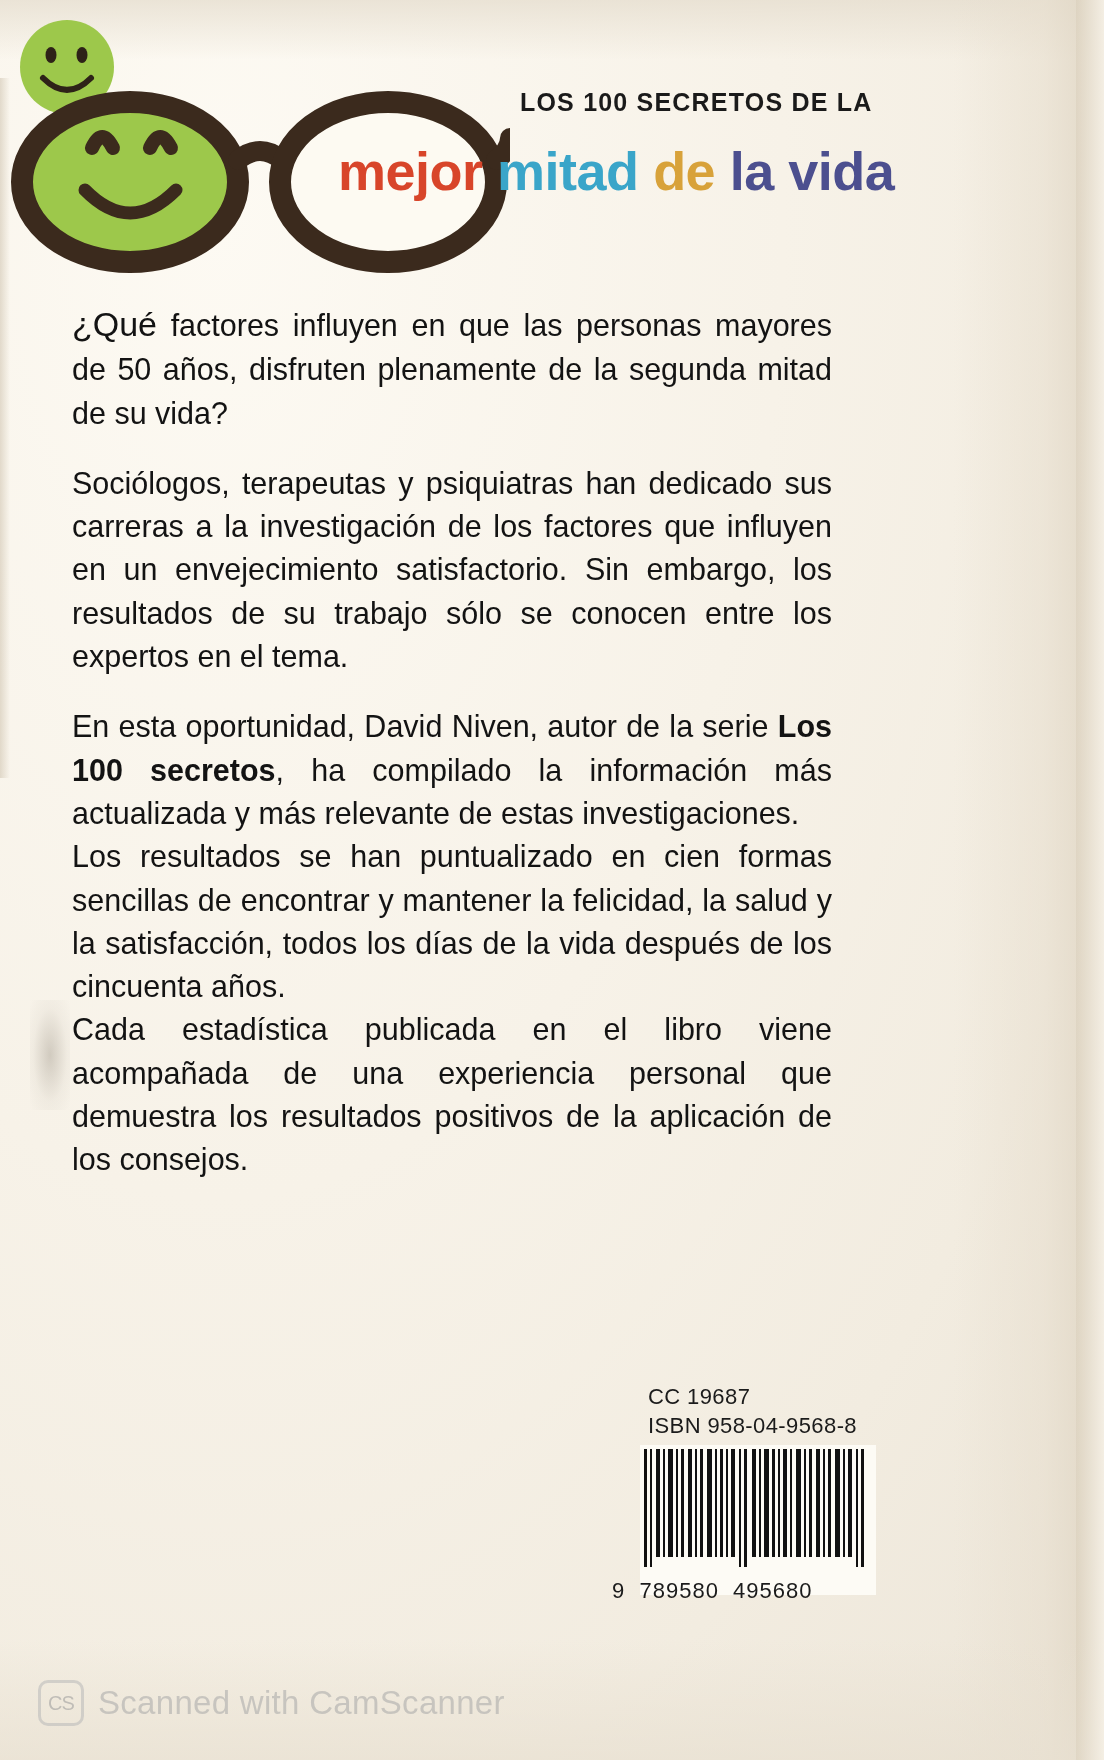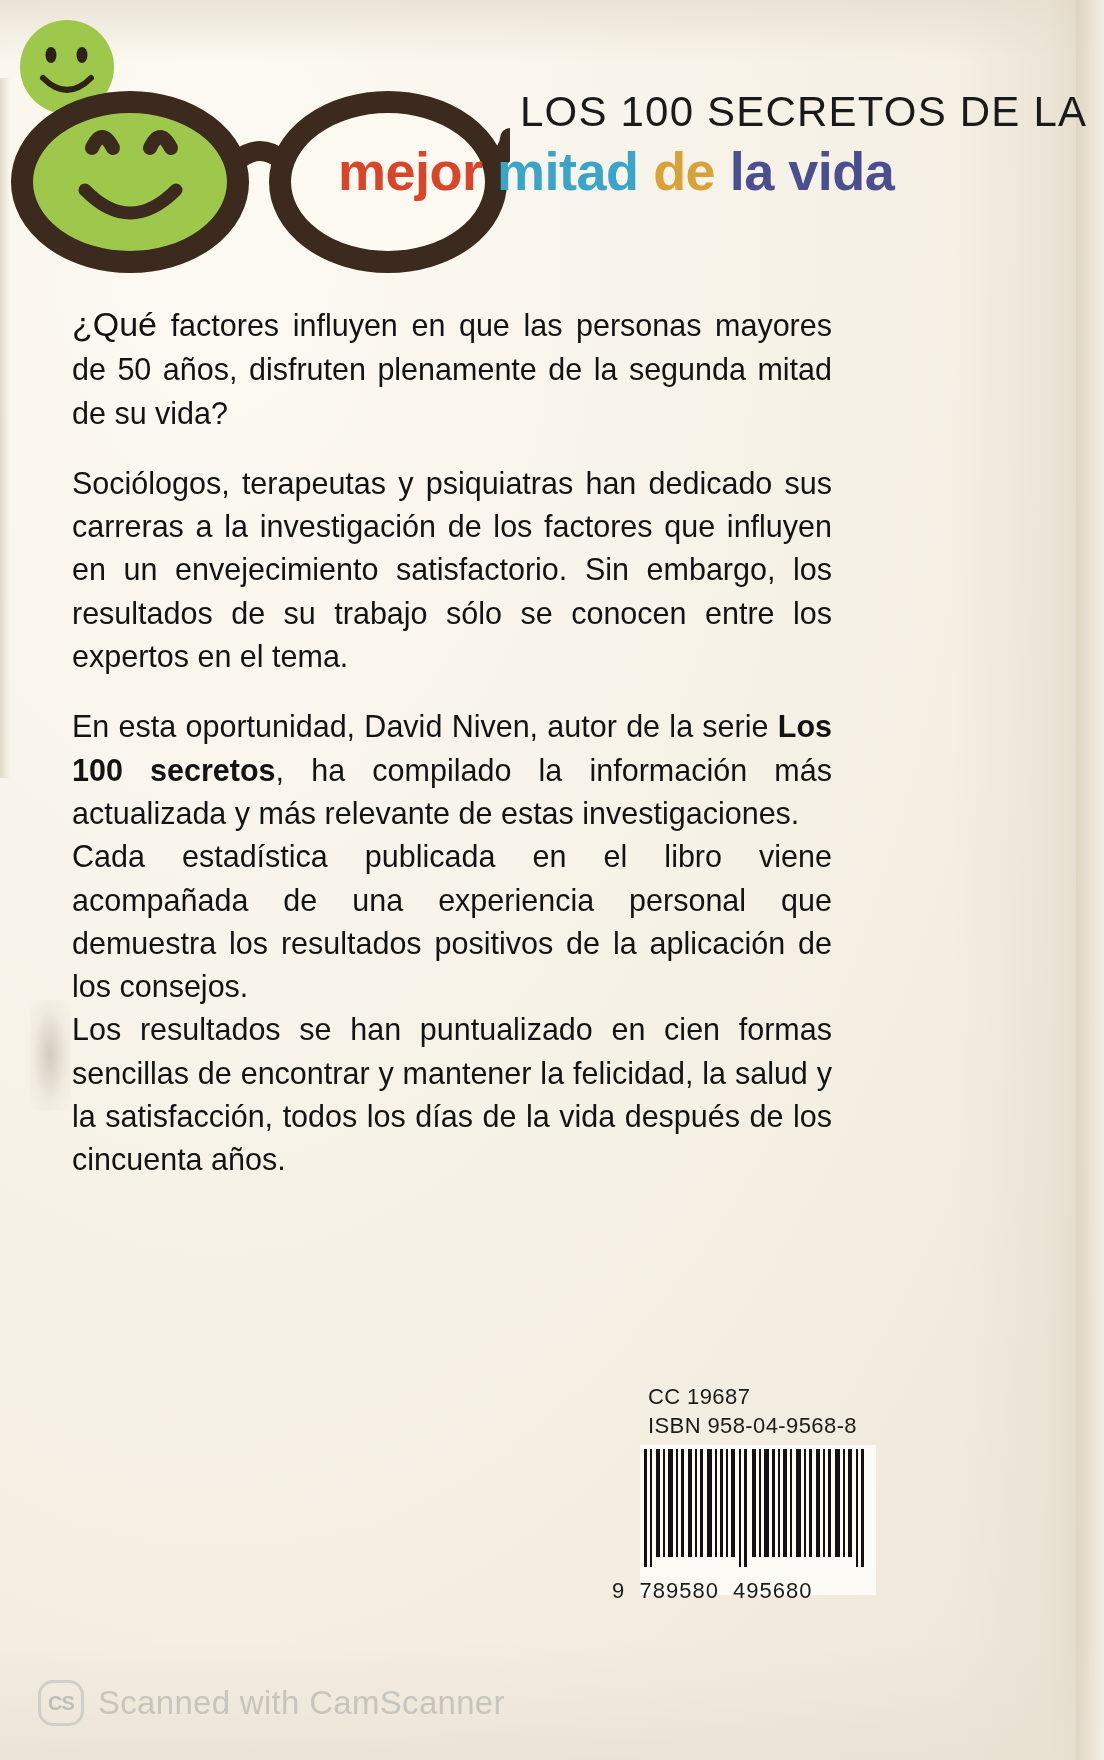--- a/index.html
+++ b/index.html
@@ -73,24 +73,24 @@
     position: absolute;
     left: 10px;
     top: 10px;
     width: 500px;
     height: 270px;
   }
   .title-line1 {
     position: absolute;
     left: 520px;
     top: 88px;
-    font-size: 42px;
+    font-size: 25px;
     letter-spacing: 1.2px;
     color: #1a1a1a;
-    font-weight: 400;
+    font-weight: 700;
     white-space: nowrap;
   }
   .title-line2 {
     position: absolute;
     left: 338px;
     top: 140px;
     font-size: 54px;
     font-weight: 700;
     white-space: nowrap;
     letter-spacing: -0.5px;
@@ -193,24 +193,24 @@
     bottom: 34px;
     display: flex;
     align-items: center;
     gap: 14px;
     opacity: 0.55;
   }
   .cs-badge {
     width: 40px;
     height: 40px;
     border: 3px solid #b9b9b9;
-    border-radius: 15px;
+    border-radius: 10px;
     color: #9a9a9a;
     font-size: 20px;
-    font-weight: 700;
+    font-weight: 400;
     display: flex;
     align-items: center;
     justify-content: center;
     letter-spacing: -1px;
   }
   .cs-text {
     font-size: 33px;
     color: #a8a8a8;
     letter-spacing: 0.3px;
   }
@@ -260,23 +260,23 @@
     </div>
   </div>
 
   <div class="copy">
     <p><span class="q-big">¿Qué</span><span> factores influyen en que las personas mayores de 50 años, disfruten plenamente de la segunda mitad de su vida?</span></p>
 
     <p>Sociólogos, terapeutas y psiquiatras han dedicado sus carreras a la investigación de los factores que influyen en un envejecimiento satisfactorio. Sin embargo, los resultados de su trabajo sólo se conocen entre los expertos en el tema.</p>
 
     <p class="tight"><span>En esta oportunidad, David Niven, autor de la serie </span><span class="bold">Los 100 secretos</span><span>, ha compilado la información más actualizada y más relevante de estas investigaciones.</span></p>
 
+    <p class="tight">Los resultados se han puntualizado en cien formas sencillas de encontrar y mantener la felicidad, la salud y la satisfacción, todos los días de la vida después de  los cincuenta años.</p>
+
     <p class="tight">Cada estadística publicada en el libro viene acompañada de una experiencia personal que demuestra los resultados positivos de la aplicación de los consejos.</p>
-
-    <p class="tight">Los resultados se han puntualizado en cien formas sencillas de encontrar y mantener la felicidad, la salud y la satisfacción, todos los días de la vida después de  los cincuenta años.</p>
   </div>
 
   <div class="isbn-block">
     <div>CC 19687</div>
     <div>ISBN 958-04-9568-8</div>
   </div>
 
   <div class="barcode-wrap">
     <svg class="barcode" viewBox="0 0 236 128" preserveAspectRatio="none">
       <rect x="0" y="0" width="236" height="128" fill="#fdfbf5"></rect>

